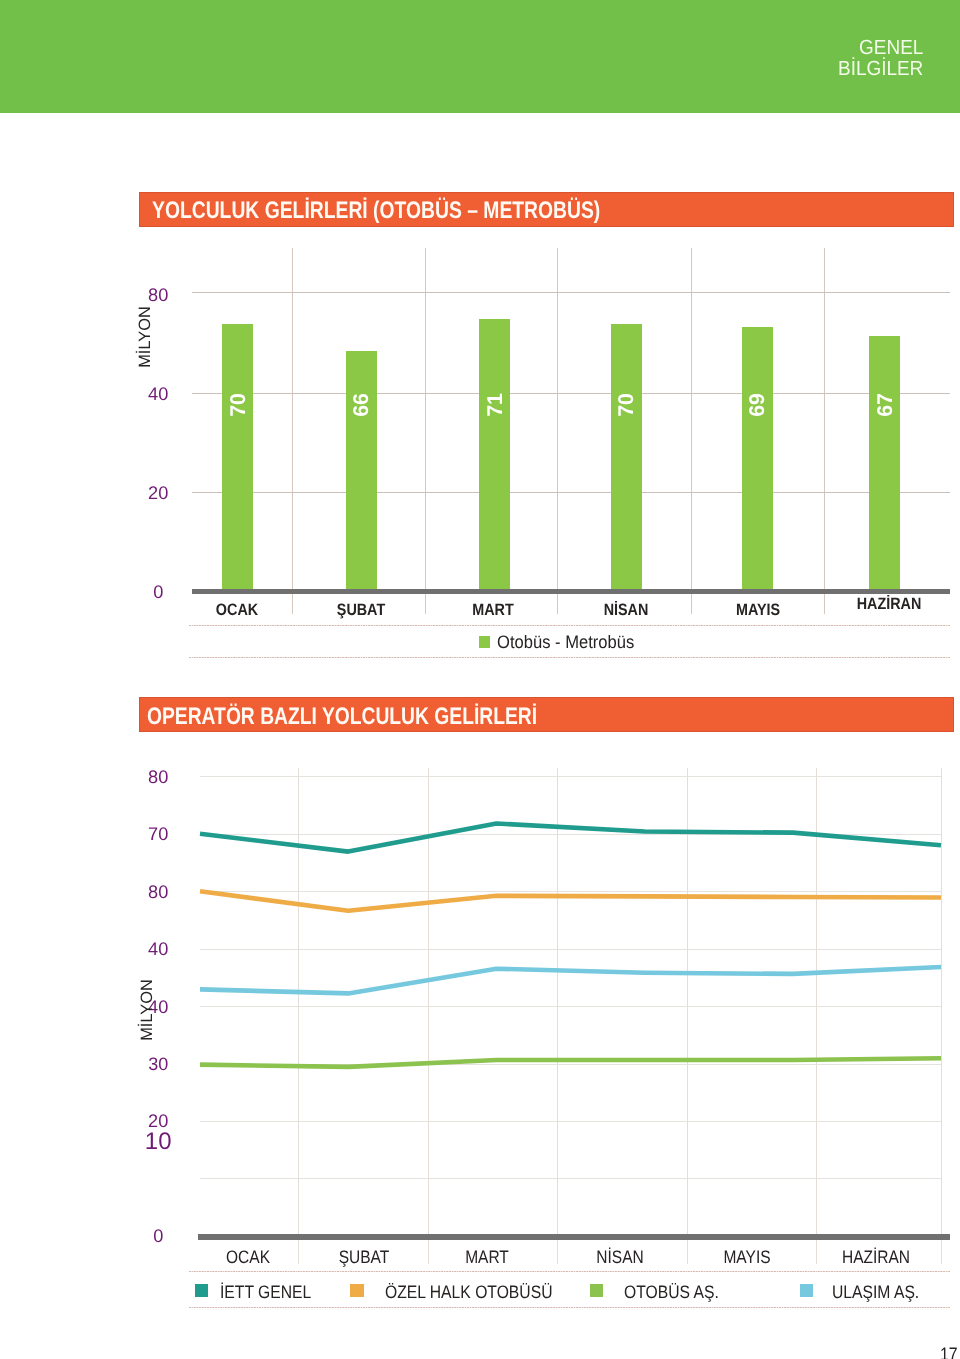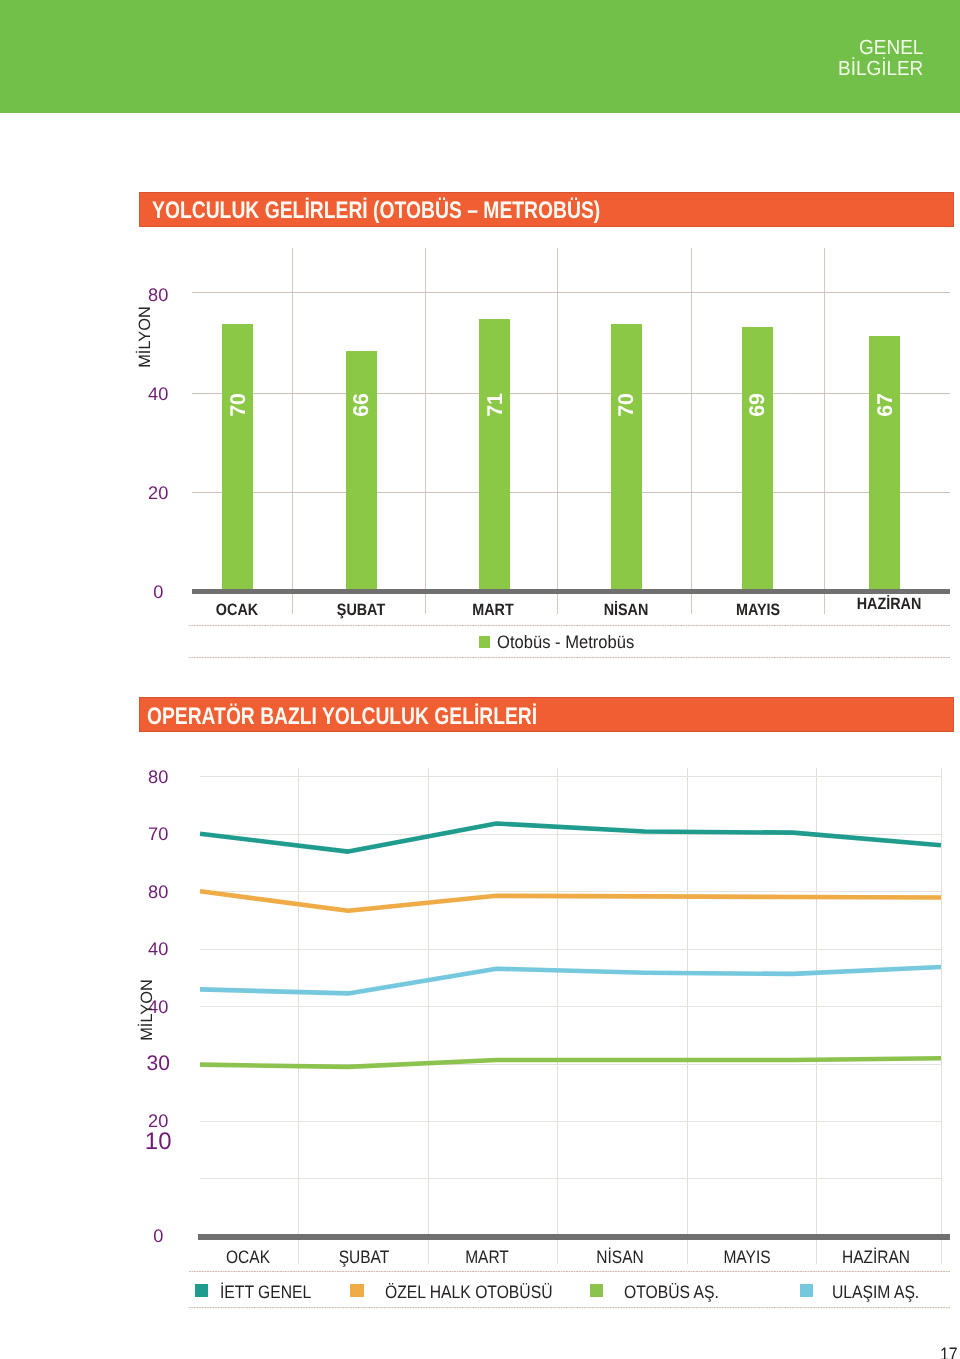--- a/index.html
+++ b/index.html
@@ -104,21 +104,21 @@
       <div class="ytick" style="left:130px;top:767px;width:56.4px;font-size:18.2px;line-height:20px;">80</div>
       <div class="gl-h" style="left:199.9px;top:833.8px;width:741.1px;background:#e6e2de;"></div>
       <div class="ytick" style="left:130px;top:824.4125px;width:56.4px;font-size:18.2px;line-height:20px;">70</div>
       <div class="gl-h" style="left:199.9px;top:891.2px;width:741.1px;background:#e6e2de;"></div>
       <div class="ytick" style="left:130px;top:881.825px;width:56.4px;font-size:18.2px;line-height:20px;">80</div>
       <div class="gl-h" style="left:199.9px;top:948.6px;width:741.1px;background:#e6e2de;"></div>
       <div class="ytick" style="left:130px;top:939.2375000000001px;width:56.4px;font-size:18.2px;line-height:20px;">40</div>
       <div class="gl-h" style="left:199.9px;top:1006.0px;width:741.1px;background:#e6e2de;"></div>
       <div class="ytick" style="left:130px;top:996.65px;width:56.4px;font-size:18.2px;line-height:20px;">40</div>
       <div class="gl-h" style="left:199.9px;top:1063.5px;width:741.1px;background:#e6e2de;"></div>
-      <div class="ytick" style="left:130px;top:1054.0625px;width:56.4px;font-size:21px;line-height:20px;">30</div>
+      <div class="ytick" style="left:130px;top:1054.0625px;width:56.4px;font-size:18px;line-height:20px;">30</div>
       <div class="gl-h" style="left:199.9px;top:1120.9px;width:741.1px;background:#e6e2de;"></div>
       <div class="ytick" style="left:130px;top:1111.475px;width:56.4px;font-size:18.2px;line-height:20px;">20</div>
       <div class="gl-h" style="left:199.9px;top:1178.3px;width:741.1px;background:#e6e2de;"></div>
       <div class="ytick" style="left:130px;top:1132px;width:56.4px;font-size:24px;line-height:20px;">10</div>
       <div class="ytick" style="left:130px;top:1226.3px;width:56.4px;font-size:18.2px;line-height:20px;">0</div>
       <svg class="lines" width="960" height="1359">
         <polyline points="200,833.81 348.2,851.61 496.4,823.48 644.6,831.52 792.8,832.66 941,845.30" fill="none" stroke="#1f9c8e" stroke-width="4.6" stroke-linejoin="round" stroke-linecap="butt"></polyline>
         <polyline points="200,891.23 348.2,910.75 496.4,895.82 644.6,896.39 792.8,896.97 941,897.54" fill="none" stroke="#efab45" stroke-width="4.6" stroke-linejoin="round" stroke-linecap="butt"></polyline>
         <polyline points="200,1064.61 348.2,1066.91 496.4,1060.02 644.6,1060.02 792.8,1060.02 941,1058.30" fill="none" stroke="#8cc24e" stroke-width="4.6" stroke-linejoin="round" stroke-linecap="butt"></polyline>
         <polyline points="200,989.40 348.2,993.42 496.4,968.73 644.6,972.75 792.8,973.90 941,967.01" fill="none" stroke="#75c8dd" stroke-width="4.6" stroke-linejoin="round" stroke-linecap="butt"></polyline>

